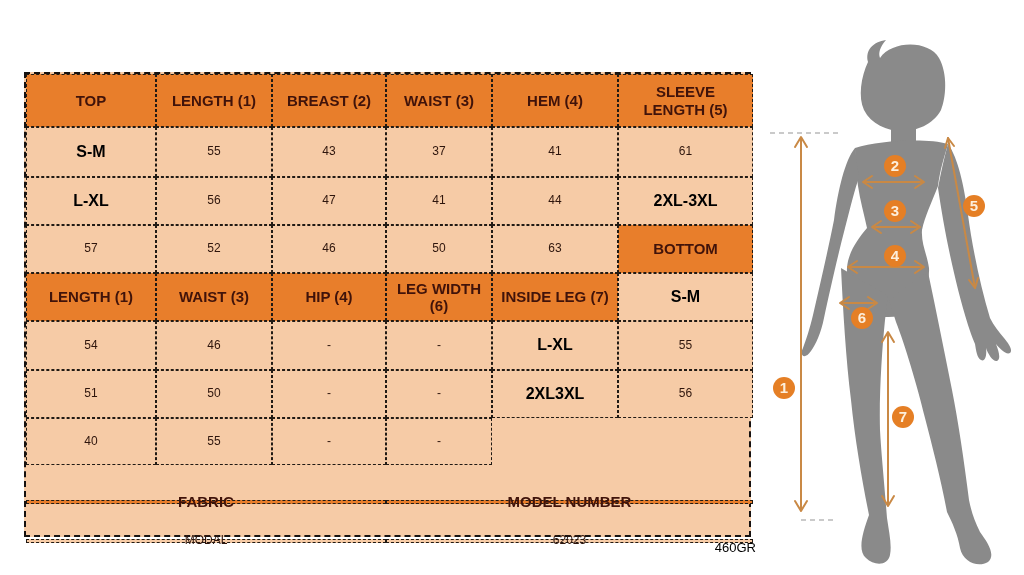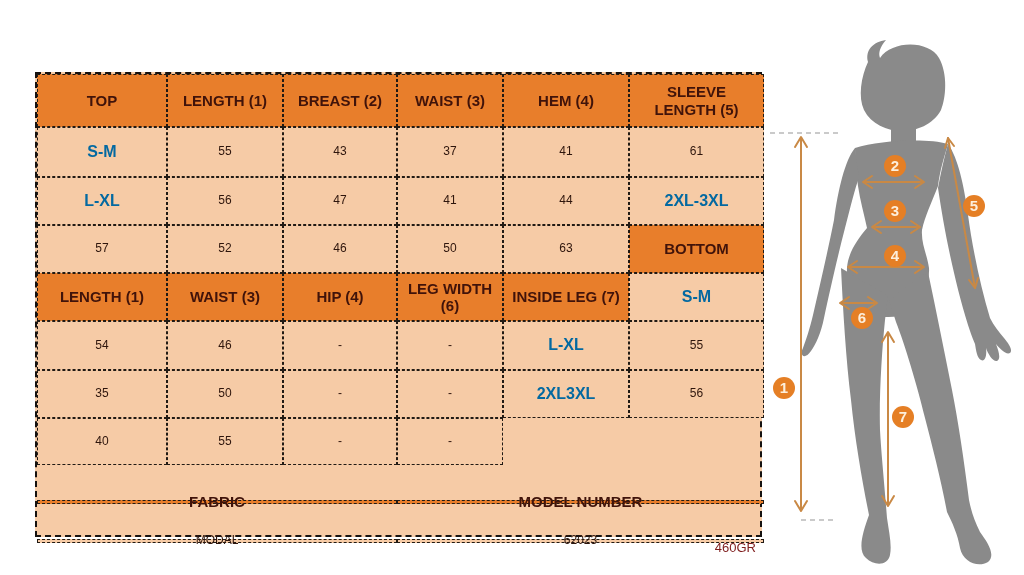--- a/index.html
+++ b/index.html
@@ -4,21 +4,21 @@
 <style>
   html,body{margin:0;padding:0;}
   .sheet{
     position:relative;
     width:1024px;height:575px;
     background:#ffffff;
     font-family:"Liberation Sans", sans-serif;
     overflow:hidden;
   }
   .size-table{
-    position:absolute;left:35px;top:72px;
+    position:absolute;left:24px;top:72px;
     width:727px;height:465px;
     display:grid;
     grid-template-columns:130px 116px 114px 106px 126px 135px;
     grid-template-rows:53px 50px 48px 48px 48px 49px 48px 47px 39px 35px;
     border:2px dashed #161210;
     box-sizing:border-box;
     background:#f6cba6;
   }
   .cell{
     display:flex;align-items:center;justify-content:center;
@@ -33,27 +33,27 @@
   }
   .hd{
     background:#e87e2b;
     color:#40130a;
     font-weight:bold;
     font-size:15px;
   }
   .lb{
     font-weight:bold;
     font-size:16px;
-    color:#0369a1;
+    color:#000000;
   }
   .sp3{grid-column:span 3;margin-top:35px;}
   .weight-note{
     position:absolute;left:35px;top:540px;width:727px;
     text-align:right;
-    font-size:13px;color:#7f1d1d;
+    font-size:13px;color:#000000;
     padding-right:6px;box-sizing:border-box;
   }
   .figure-wrap{
     position:absolute;left:770px;top:0;width:254px;height:575px;
   }
 </style>
 </head>
 <body>
 
 <div class="sheet">
@@ -95,21 +95,21 @@
     <div class="cell hd">INSIDE LEG (7)</div>
 
     <div class="cell lb">S-M</div>
     <div class="cell">54</div>
     <div class="cell">46</div>
     <div class="cell">-</div>
     <div class="cell">-</div>
 
     <div class="cell lb">L-XL</div>
     <div class="cell">55</div>
-    <div class="cell">35</div>
+    <div class="cell">51</div>
     <div class="cell">50</div>
     <div class="cell">-</div>
     <div class="cell">-</div>
 
     <div class="cell lb">2XL3XL</div>
     <div class="cell">56</div>
     <div class="cell">40</div>
     <div class="cell">55</div>
     <div class="cell">-</div>
     <div class="cell">-</div>

